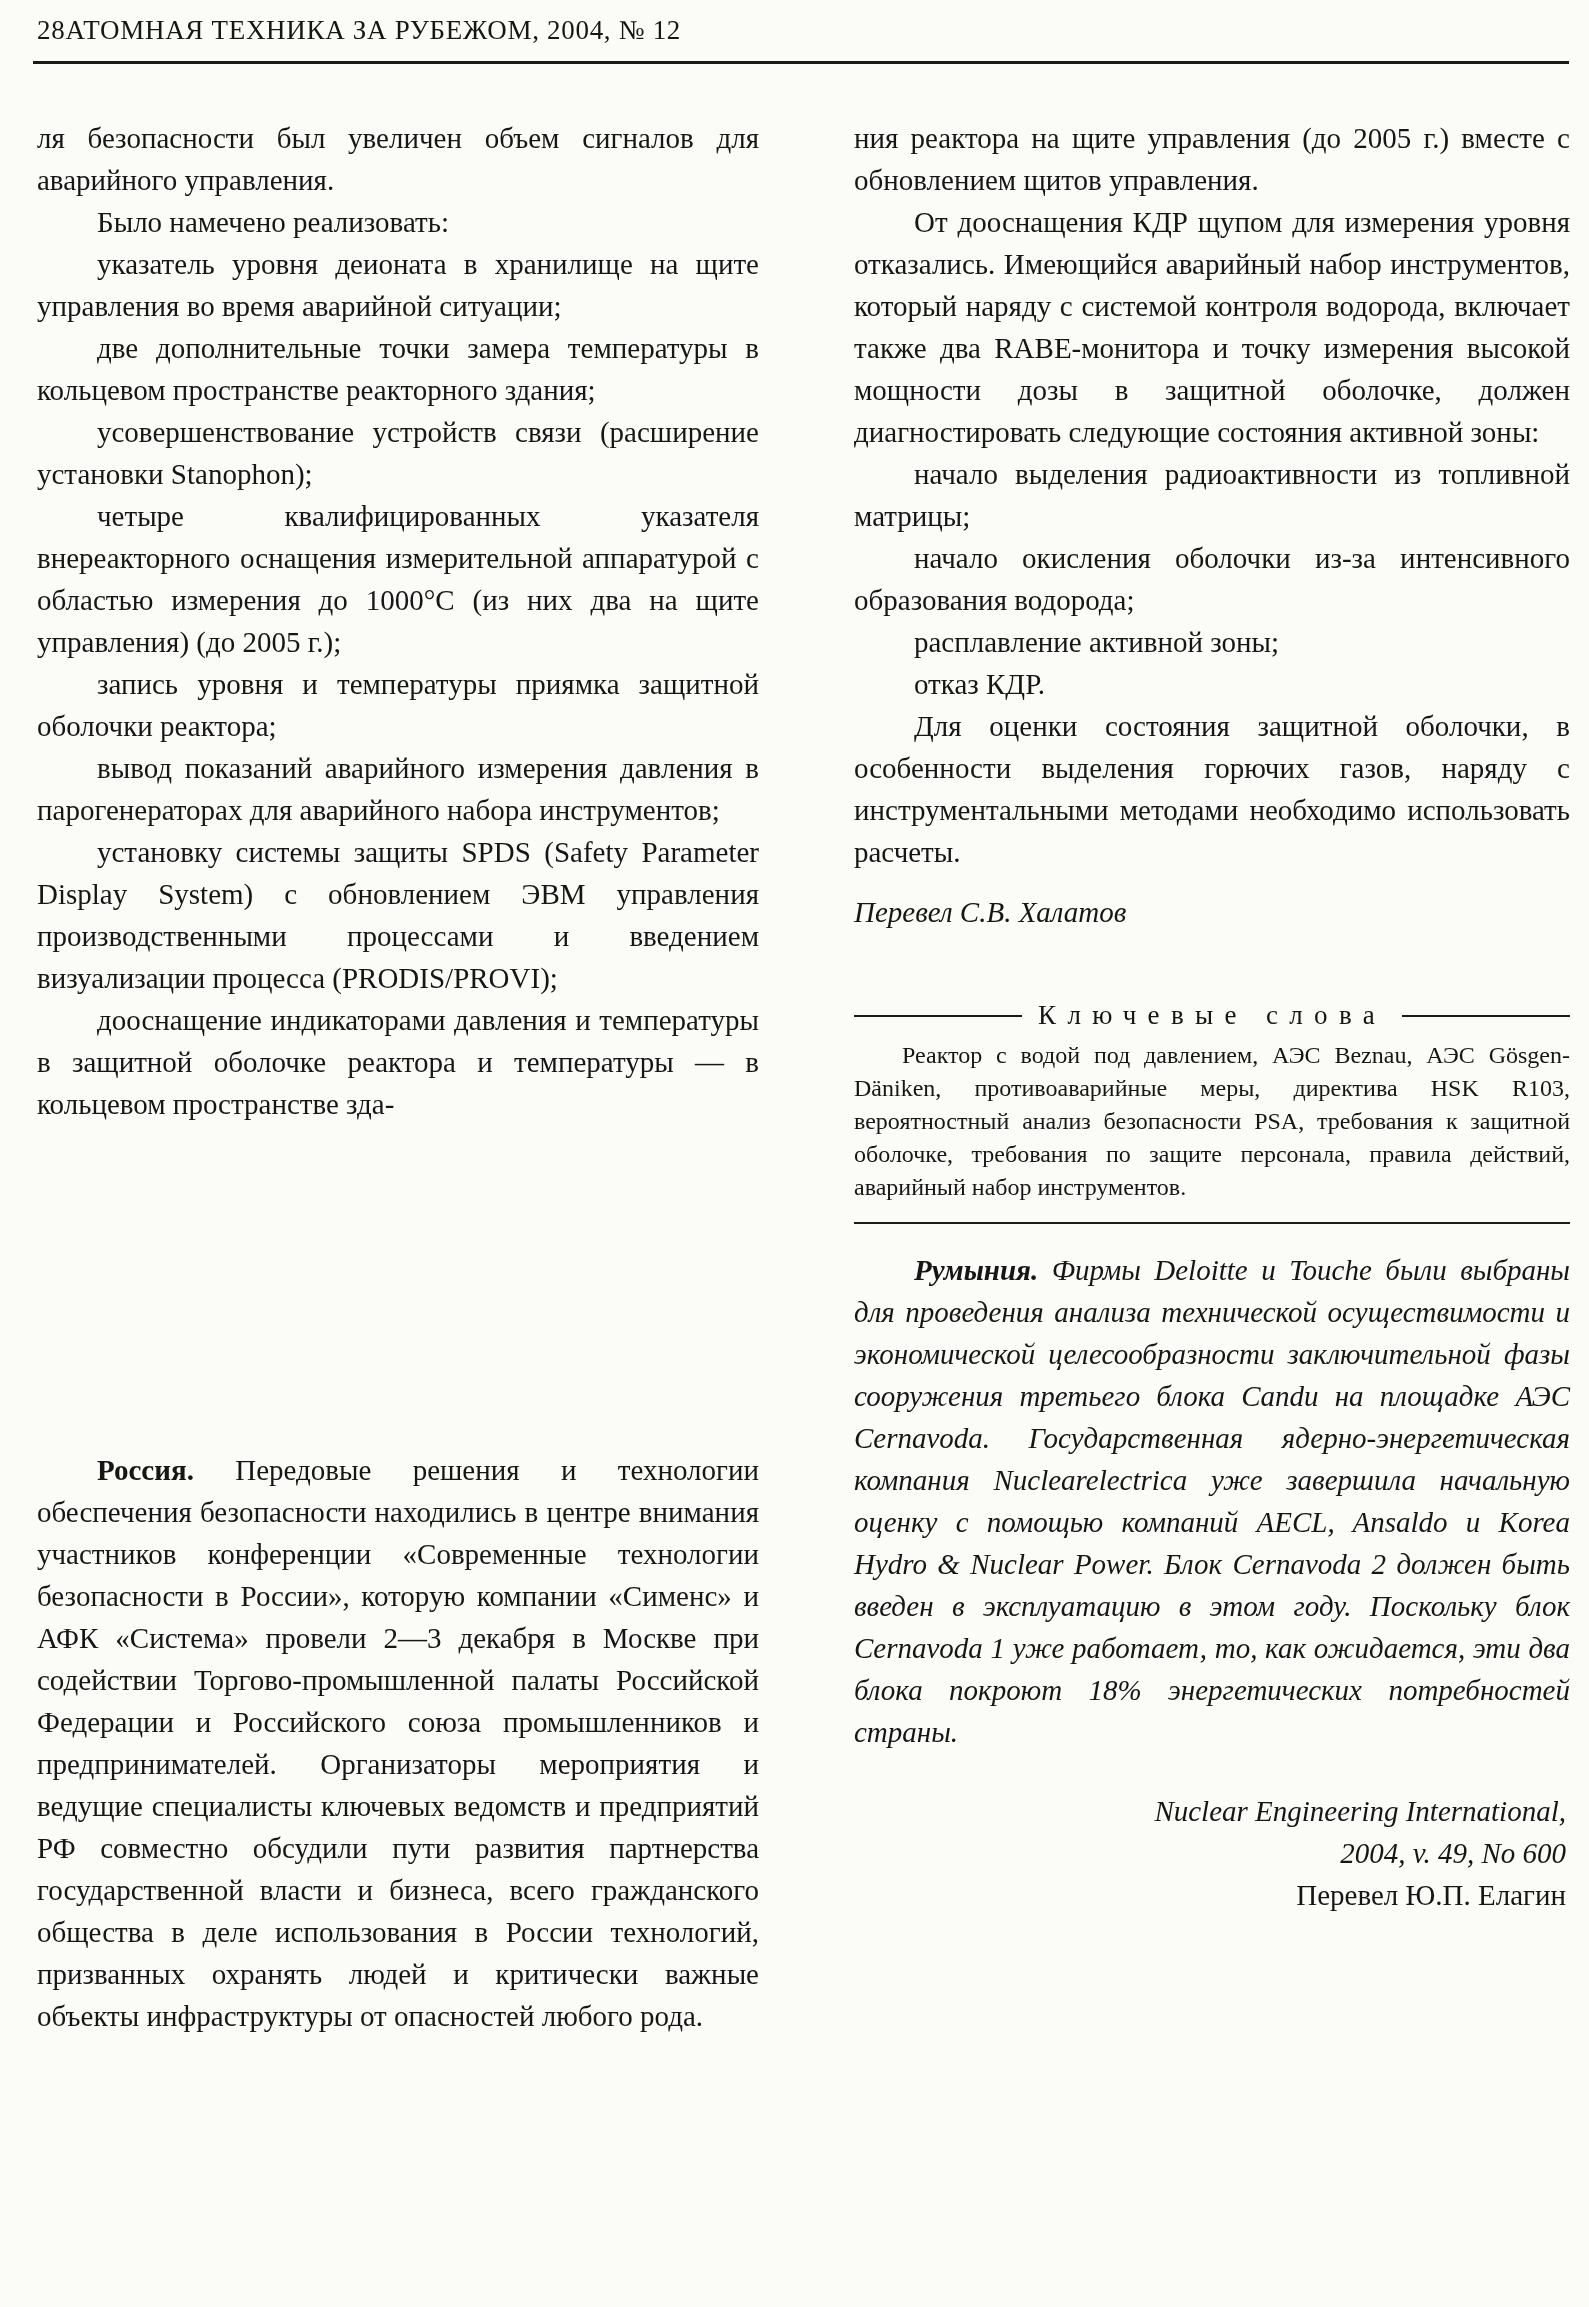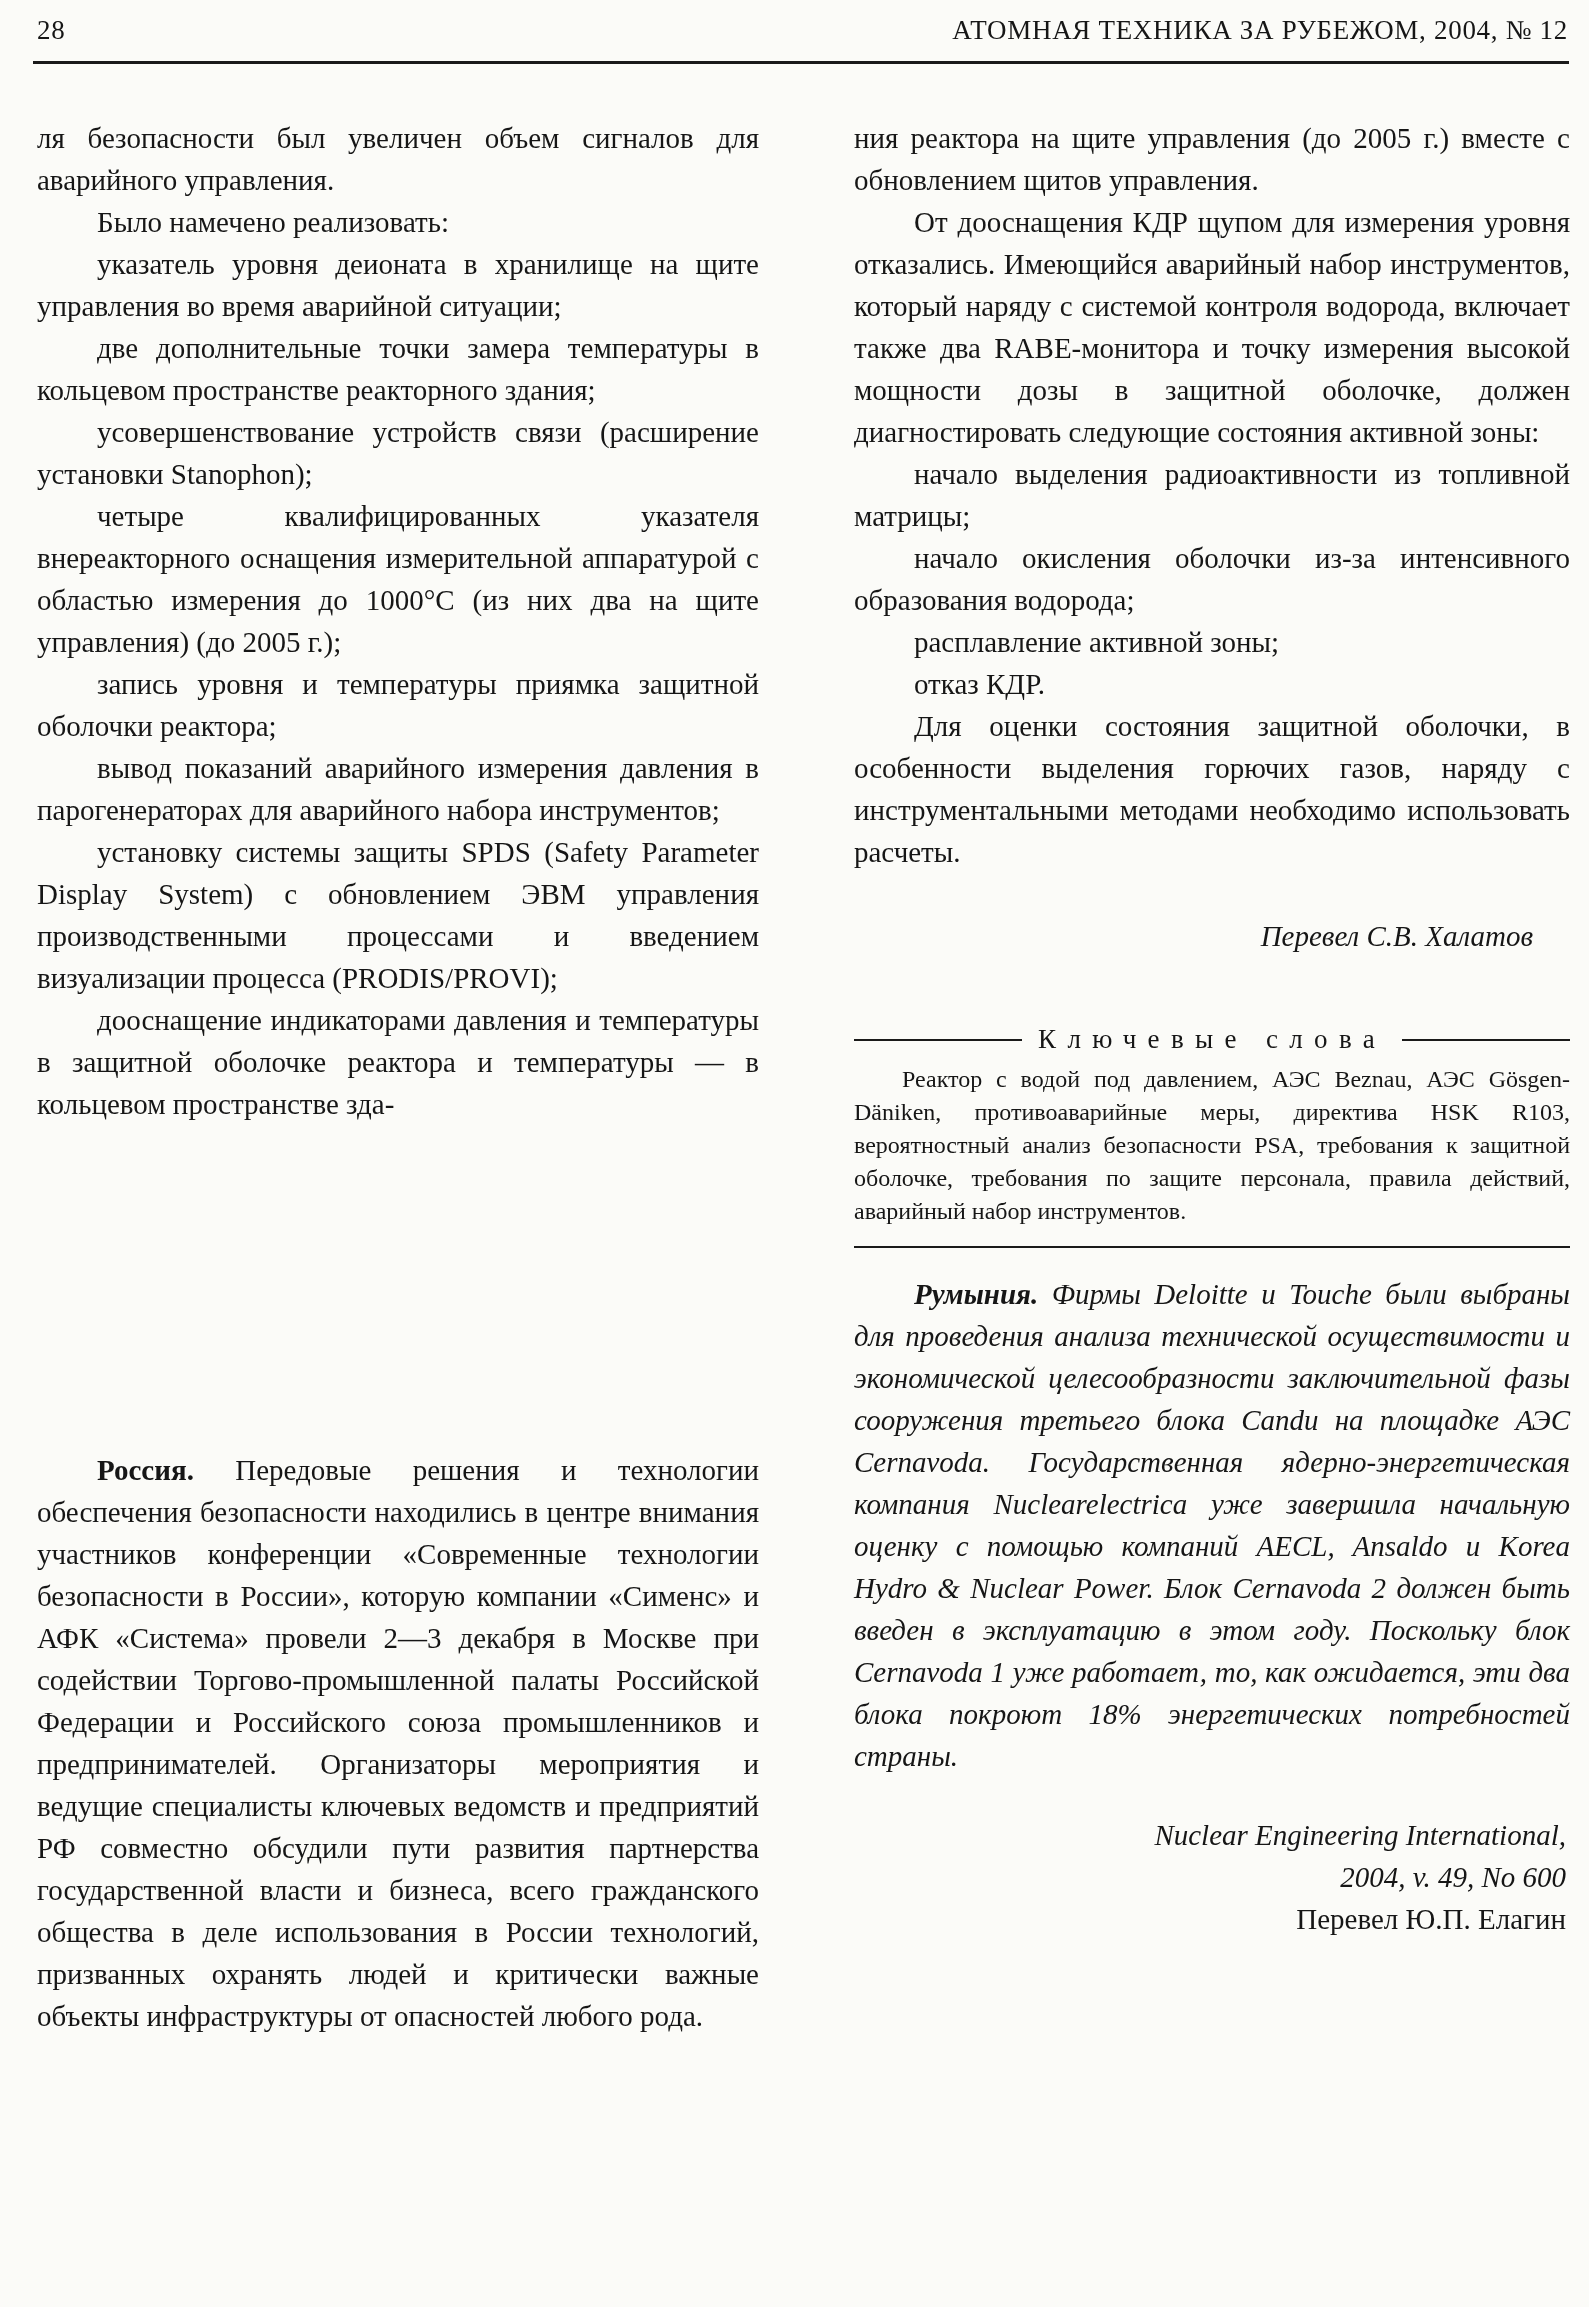--- a/index.html
+++ b/index.html
@@ -3,38 +3,38 @@
 <meta charset="utf-8">
 <style>
   html, body { margin:0; padding:0; background:#d8d8d4; }
   .page {
     position:relative; width:1589px; height:2307px; margin:0 auto;
     background:#fbfbf8; color:#161616; overflow:hidden;
     font-family:"Liberation Serif", serif;
   }
   .header {
     position:absolute; top:14.6px; left:37px; width:1531px;
-    display:flex; justify-content:space-between; align-items:baseline;
-    font-size:27px; letter-spacing:0.7px;gap:24px;
+    display:flex; justify-content:flex-start; align-items:baseline;
+    font-size:27px; letter-spacing:0.7px;
   }
   .header-rule {
     position:absolute; top:61px; left:33px; width:1536px; height:0;
     border-top:3.3px solid #1a1a1a;
   }
   .col {
     position:absolute; top:117px; font-size:29px; line-height:42px;
     text-align:justify;
   }
   .col-left  { left:37px;  width:722px; }
   .col-right { left:854px; width:716px; }
   .para { margin:0; text-indent:60px; }
   .para.noindent { text-indent:0; }
   .lead { font-weight:bold; }
   .translator {
-    margin:42px 37px 0 0; font-style:italic; text-align:right; text-indent:0;
+    margin:18px 37px 0 0; font-style:italic; text-indent:0;
   }
   .keywords { margin-top:66px; font-size:24px; line-height:33px; }
   .kw-title-row { display:flex; align-items:center; font-size:27px; }
   .kw-line { flex:1; border-top:2px solid #1a1a1a; height:0; }
   .kw-title { padding:0 16px; letter-spacing:0.42em; white-space:nowrap; }
   .kw-text { margin:6.6px 0 0 0; text-indent:48px; }
   .kw-bottom-rule { border-top:2px solid #1a1a1a; margin-top:18.5px; height:0; }
   .section-heading {
     margin:184px 0 0 0; text-align:center; font-weight:bold; font-size:30px;
     line-height:42px; letter-spacing:0.7px;

